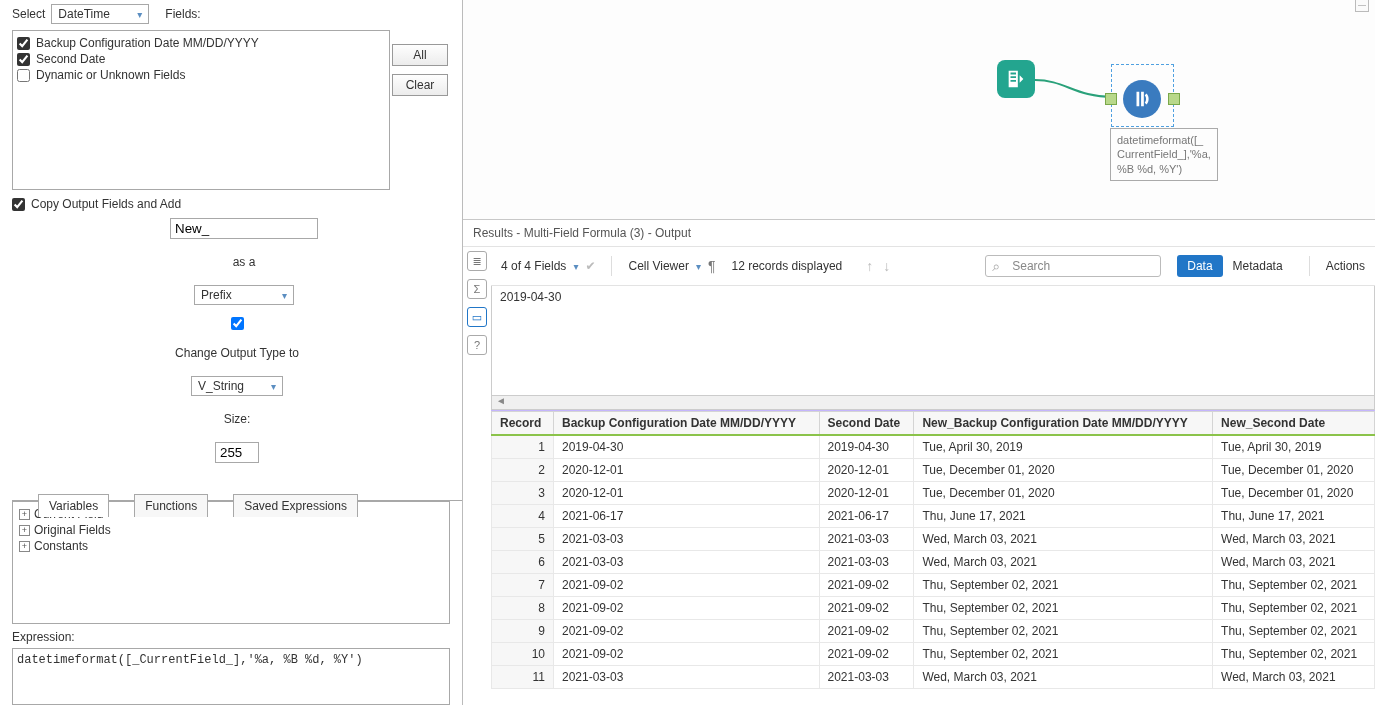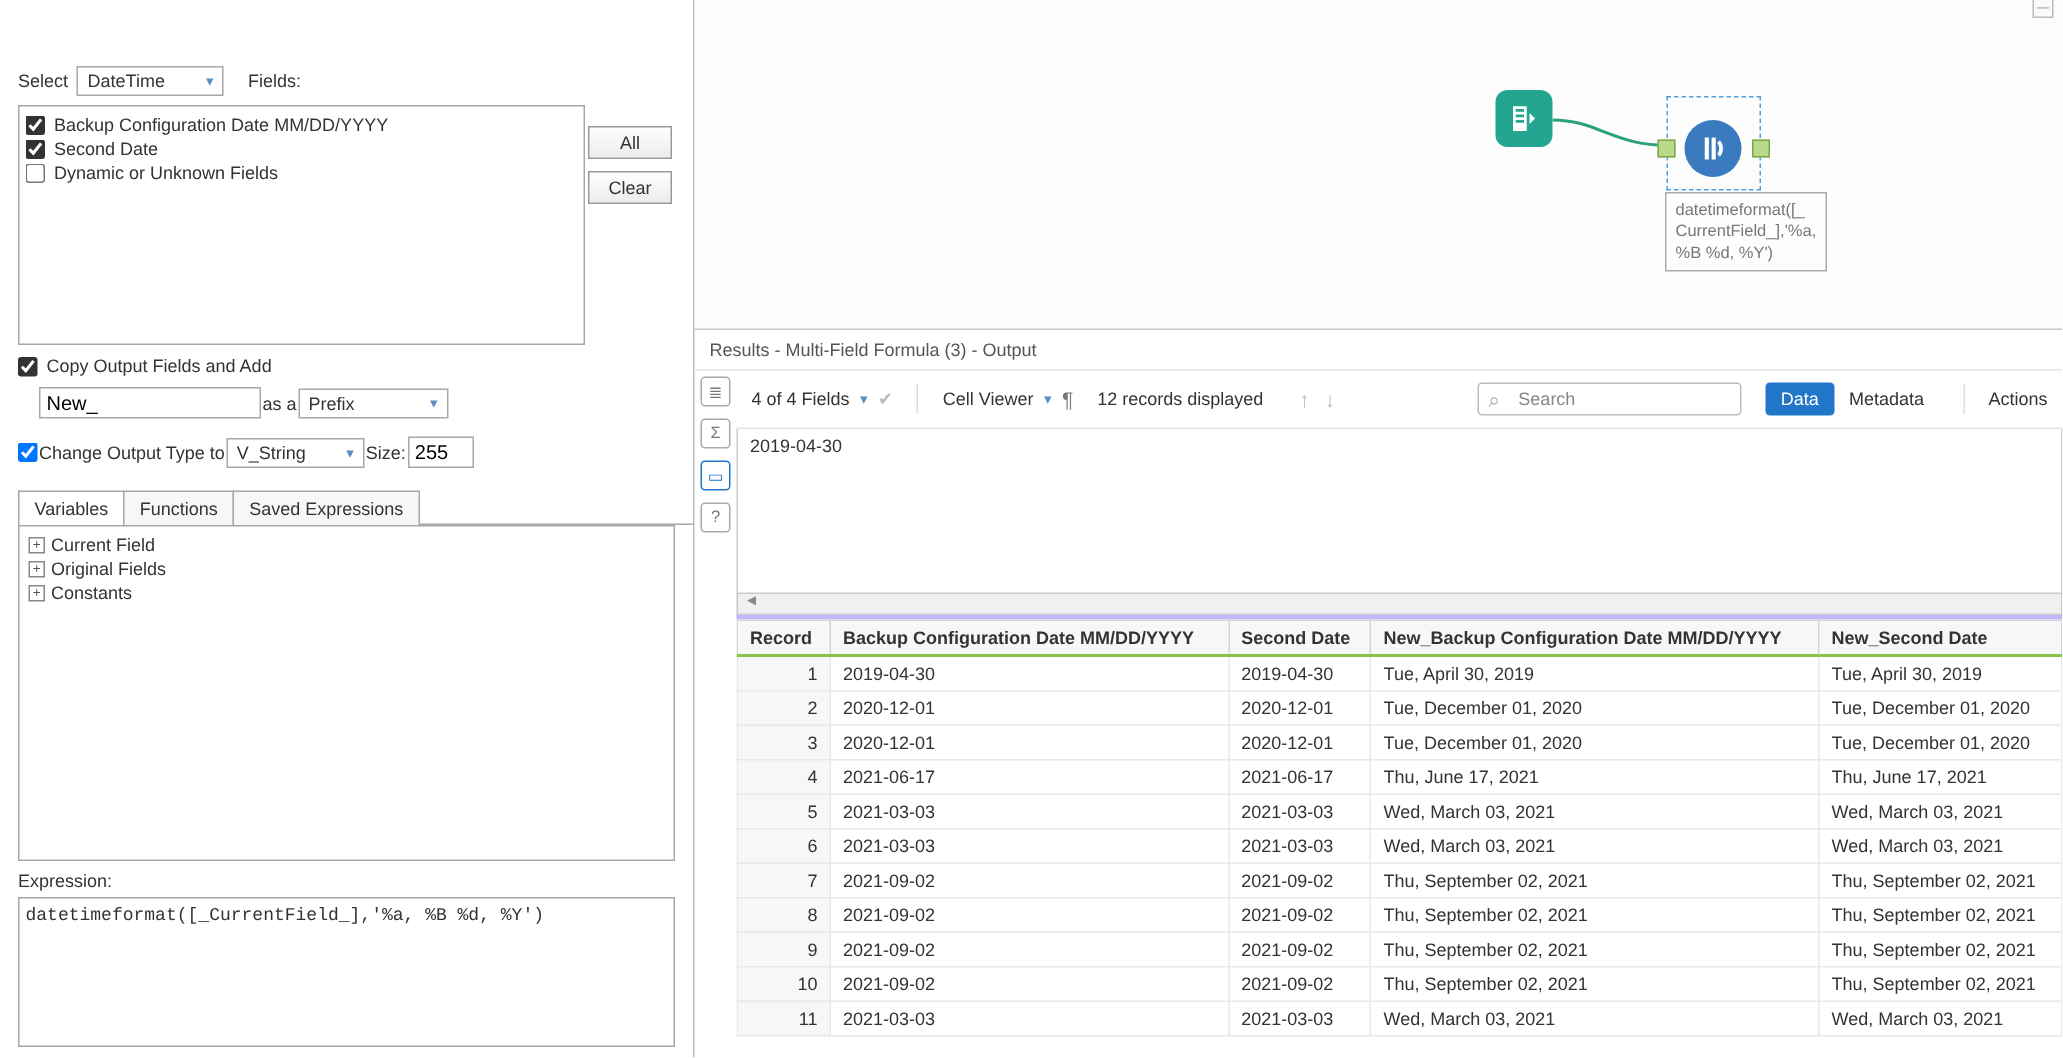--- a/index.html
+++ b/index.html
@@ -19,52 +19,52 @@
 .results-header { padding:6px 10px; color:#555; border-bottom:1px solid #e3e3e3; }
 .results-toolbar { display:flex; align-items:center; padding:8px 10px; gap:16px; border-bottom:1px solid #e3e3e3; }
 .side-icons { width:28px; display:flex; flex-direction:column; align-items:center; gap:8px; padding-top:4px; }
 .side-icons div { width:20px; height:20px; border:1px solid #aaa; border-radius:3px; display:flex; align-items:center; justify-content:center; color:#777; font-size:11px; }
 .result-body { display:flex; flex:1; overflow:hidden; }
 .result-main { flex:1; display:flex; flex-direction:column; }
 .record-bar { background:#f5f5f5; border:1px solid #ccc; padding:4px 8px; font-weight:bold; font-size:12px; }
 .record-val { border:1px solid #ccc; border-top:none; padding:4px 8px; height:110px; }
 .hscroll { height:14px; border:1px solid #ccc; border-top:none; background:#f0f0f0; position:relative; }
 .hscroll::after{content:"◄";position:absolute;left:4px;top:-1px;color:#888;font-size:10px;}
-.table-wrap { flex:1; overflow-y:auto; border-top:3px solid #c4b5fd; }
+.table-wrap { flex:1; overflow-y:auto; border-top:1px solid #c4b5fd; }
 table { border-collapse:collapse; width:100%; font-size:12px; }
 th { text-align:left; padding:4px 8px; border:1px solid #d4d4d4; background:#f7f7f7; font-weight:bold; border-bottom:2px solid #8bc34a; white-space:nowrap;}
 td { padding:4px 8px; border:1px solid #e8e8e8; white-space:nowrap;}
 td.rec { text-align:right; background:#f7f7f7; width:62px; }
 .sel-row { display:flex; align-items:center; gap:6px; margin-bottom:6px; }
 .combo { border:1px solid #a8a8a8; background:#fff; padding:2px 6px; display:flex; align-items:center; justify-content:space-between; cursor:default; }
 .combo .arr { color:#5b8ec1; font-size:10px; }
 .fields-box { border:1px solid #a8a8a8; height:160px; padding:4px; overflow:auto; margin-right:72px; }
 .btn { border:1px solid #999; background:linear-gradient(#fefefe,#ececec); padding:3px 0; text-align:center; cursor:default; }
 .btn-col { position:absolute; right:14px; top:40px; width:56px; display:flex; flex-direction:column; gap:8px;}
 .chk { display:flex; align-items:center; gap:6px; padding:1px 0;}
 .chk input { accent-color:#333; }
-.row { display:flex; align-items:center; gap:1px; margin:6px 0; }
+.row { display:flex; align-items:center; gap:16px; margin:6px 0;flex-direction:column; }
 input[type=text].tb { border:1px solid #a8a8a8; padding:2px 4px; }
 .tabs { display:flex; border-bottom:1px solid #a8a8a8; margin-top:8px;}
-.tab { padding:4px 10px; border:1px solid #a8a8a8; border-bottom:none; background:#f7f7f7; margin-right:-1px; position:relative; top:1px; cursor:default;}
+.tab { padding:4px 10px; border:1px solid #a8a8a8; border-bottom:none; background:#f7f7f7; margin-right:-1px; position:relative; top:17px; cursor:default;margin-left:26px;}
 .tab.active { background:#fff; }
 .tree-box { border:1px solid #a8a8a8; height:224px; padding:4px; overflow:auto; margin-right:12px;}
 .tree-item { display:flex; align-items:center; gap:4px; padding:1px 2px;}
 .tree-plus { display:inline-block; width:11px; height:11px; border:1px solid #888; font-size:9px; line-height:9px; text-align:center; color:#555;}
 .expr-box { border:1px solid #a8a8a8; height:100px; padding:4px; font-family:"Courier New", monospace; margin-right:12px; margin-top:4px;}
 .search-box { border:1px solid #bbb; border-radius:3px; padding:3px 8px 3px 26px; width:176px; position:relative; color:#888;}
 .search-box::before{content:"⌕"; position:absolute; left:6px; top:2px; color:#aaa; font-size:14px;}
 .pill { padding:4px 10px; border-radius:3px; cursor:default;}
 .pill.data { background:#2176C7; color:#fff; }
 .arrow-nav { color:#bbb; font-size:14px; padding:0 2px;}
 .dropdown-arrow{color:#5b8ec1;font-size:10px;padding:0 3px;}
 .check-off{color:#bbb;}
 .pilcrow{font-size:14px;color:#777;}
 .sep{width:1px;height:20px;background:#ddd;}
-.left-top{position:relative;margin-top:40px;}
+.left-top{position:relative;}
 .small-btn-right{position:absolute; top:-2px; right:6px; width:14px; height:14px;border:1px solid #bbb;background:#fafafa;font-size:8px; text-align:center;line-height:12px;color:#888;}
 </style>
 </head>
 <body>
 
 <div class="app">
   <div class="left-panel">
     <div class="left-top">
       <div class="sel-row">
         <span>Select</span>

